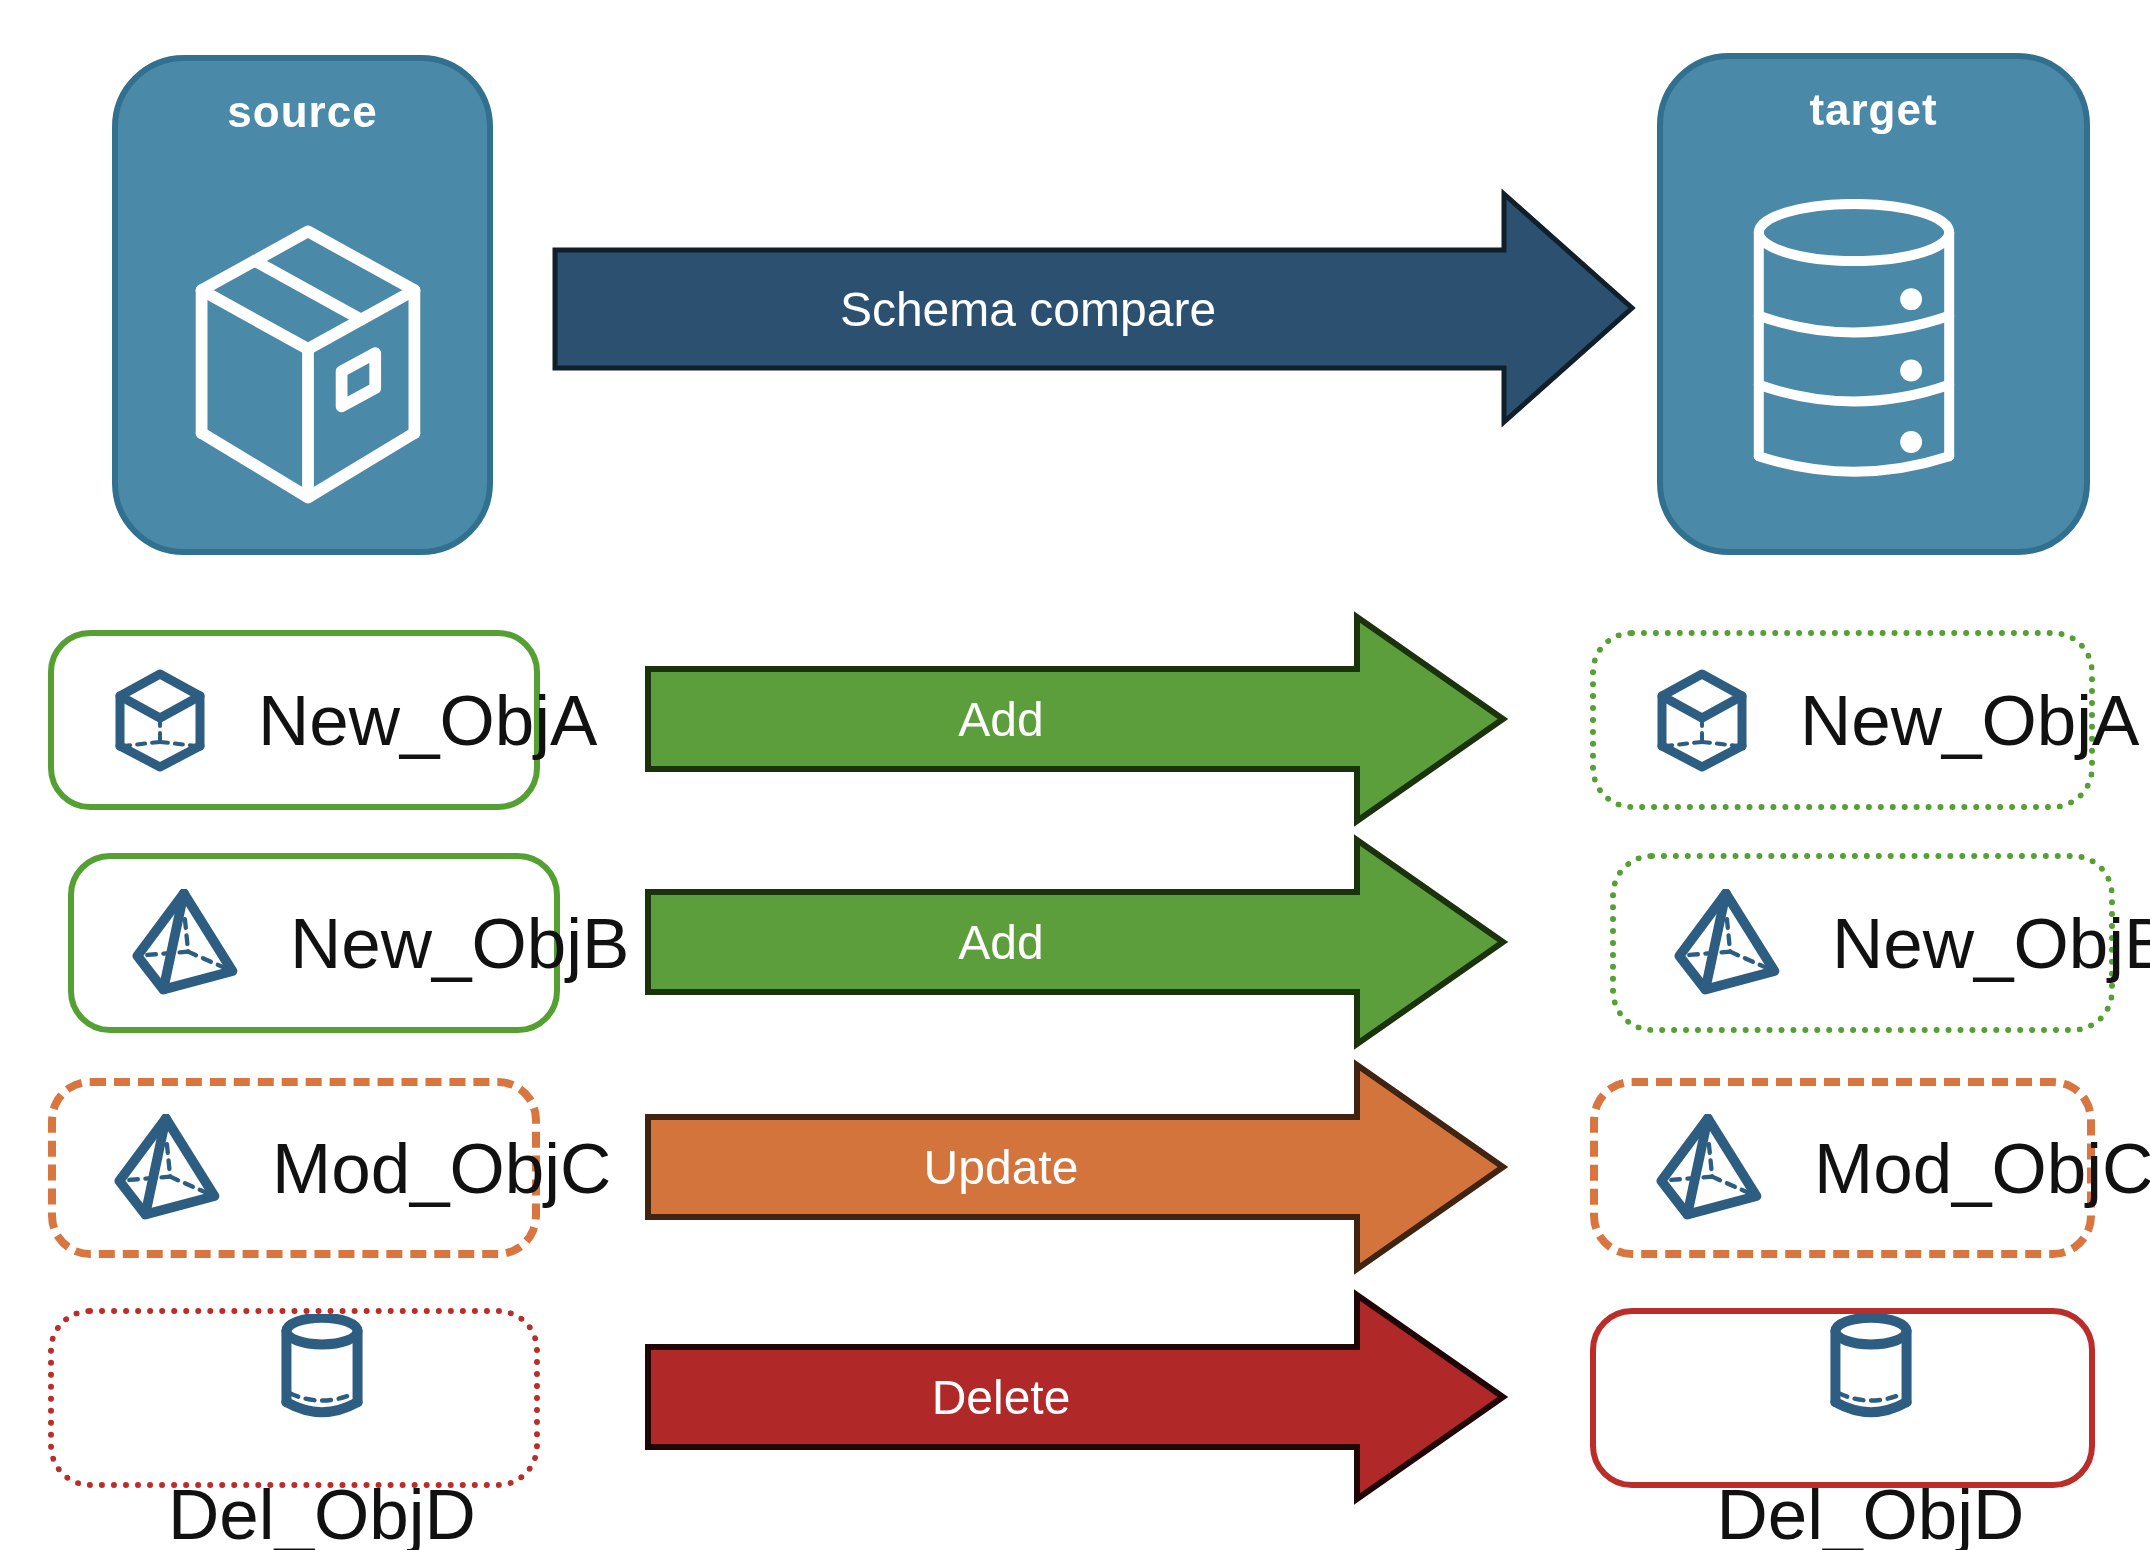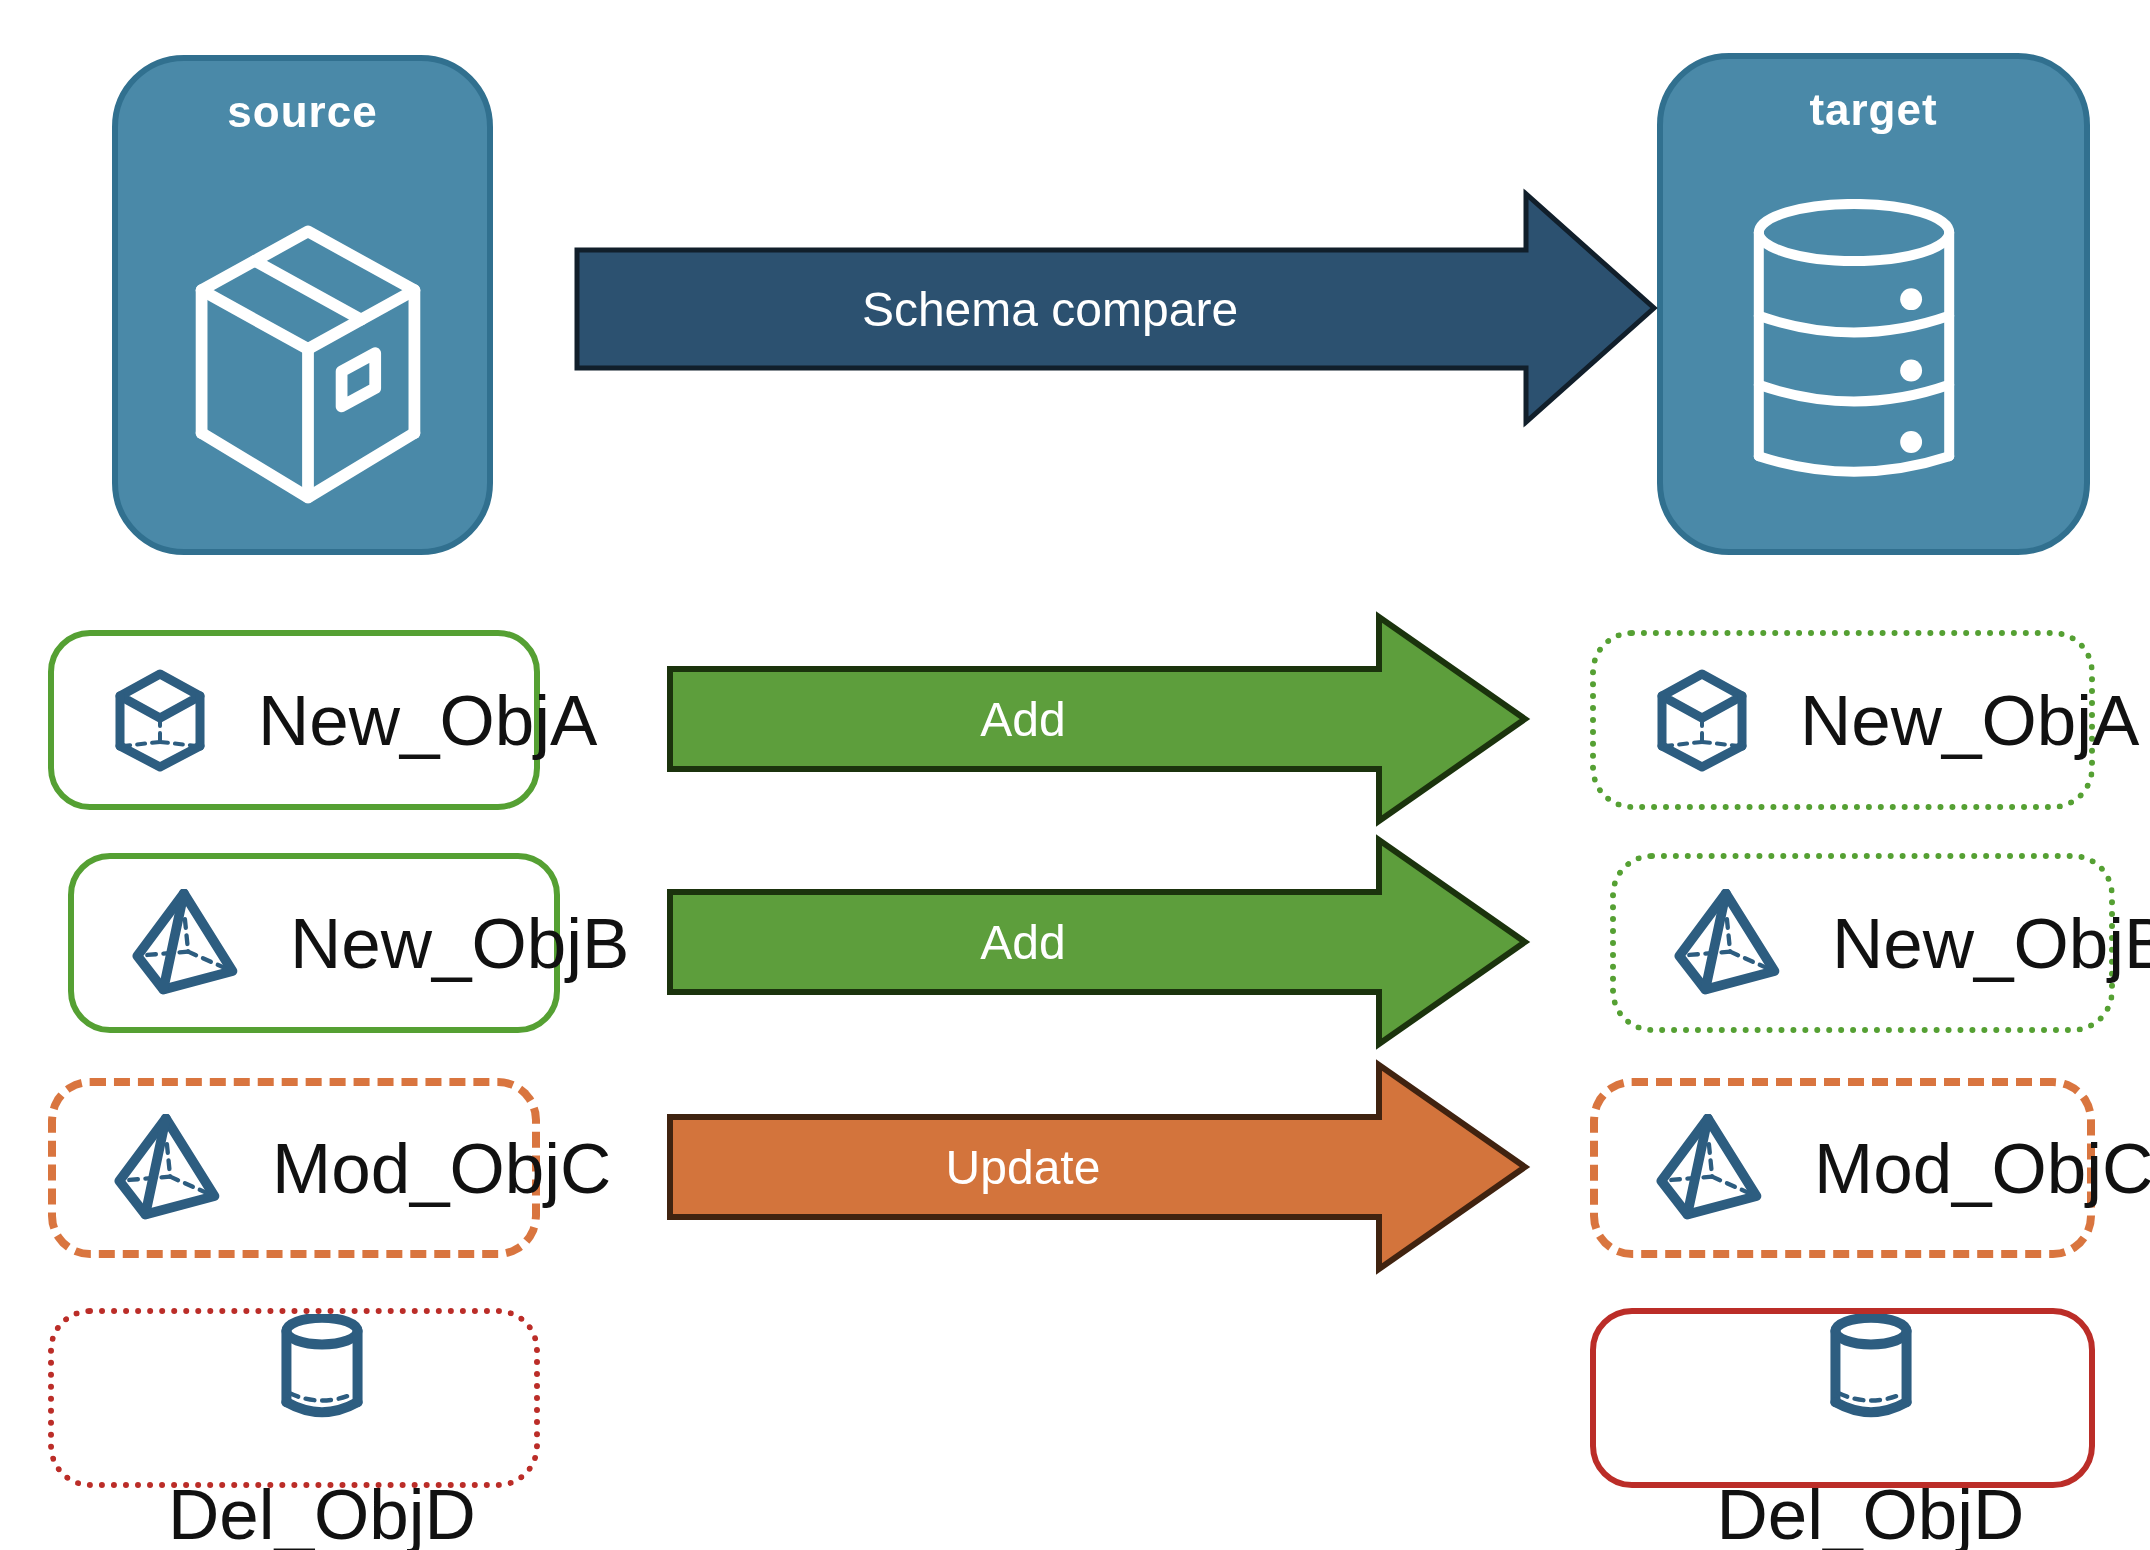--- a/index.html
+++ b/index.html
@@ -16,21 +16,21 @@
   .node-target{left:1657px;top:53px;width:433px;height:502px;}
   .node-label{
     position:absolute;left:0;top:26px;width:100%;text-align:center;
     color:#ffffff;font-size:44px;font-weight:bold;letter-spacing:1px;
   }
   .node-icon{position:absolute;}
   .pkg-icon{left:50px;top:148px;width:280px;height:308px;}
   .db-icon{left:72px;top:140px;width:238px;height:305px;}
 
   
-  .arrow{position:absolute;margin-left:22px;}
+  .arrow{position:absolute;}
   .arrow svg{display:block;overflow:visible;}
   .arrow-label{
     position:absolute;display:flex;align-items:center;justify-content:center;
     color:#ffffff;font-size:48px;
   }
   .fill-blue{fill:#2c5170;stroke:#111f2b;}
   .fill-green{fill:#5d9e3c;stroke:#1b330d;}
   .fill-orange{fill:#d3743c;stroke:#402310;}
   .fill-red{fill:#b02827;stroke:#1f0505;}
 
@@ -183,20 +183,26 @@
   <div class="obj-box obj-left row-y4 b-red-dotted">
     <svg class="obj-icon" width="100" height="112" viewBox="0 0 90 100">
       <ellipse class="wire" cx="45" cy="15" rx="32" ry="12" stroke-width="8"></ellipse>
       <line class="wire" x1="13" y1="15" x2="13" y2="79" stroke-width="8"></line>
       <line class="wire" x1="77" y1="15" x2="77" y2="79" stroke-width="8"></line>
       <path class="wire" d="M13,79 Q45,97 77,79" stroke-width="8"></path>
       <path class="wire-hid" d="M16,71 Q45,84 74,71"></path>
     </svg>
     <span class="obj-label">Del_ObjD</span>
   </div>
+  <div class="arrow" style="left:645px;top:1287px;width:865px;height:220px;">
+    <svg width="865" height="220" viewBox="0 0 865 220">
+      <polygon class="fill-red" stroke-width="6" points="3,60 712,60 712,8 858,110 712,212 712,160 3,160"></polygon>
+    </svg>
+    <div class="arrow-label" style="left:0;top:60px;width:712px;height:100px;">Delete</div>
+  </div>
   <div class="obj-box obj-right row-y4 b-red-solid">
     <svg class="obj-icon" width="100" height="112" viewBox="0 0 90 100">
       <ellipse class="wire" cx="45" cy="15" rx="32" ry="12" stroke-width="8"></ellipse>
       <line class="wire" x1="13" y1="15" x2="13" y2="79" stroke-width="8"></line>
       <line class="wire" x1="77" y1="15" x2="77" y2="79" stroke-width="8"></line>
       <path class="wire" d="M13,79 Q45,97 77,79" stroke-width="8"></path>
       <path class="wire-hid" d="M16,71 Q45,84 74,71"></path>
     </svg>
     <span class="obj-label">Del_ObjD</span>
   </div>

